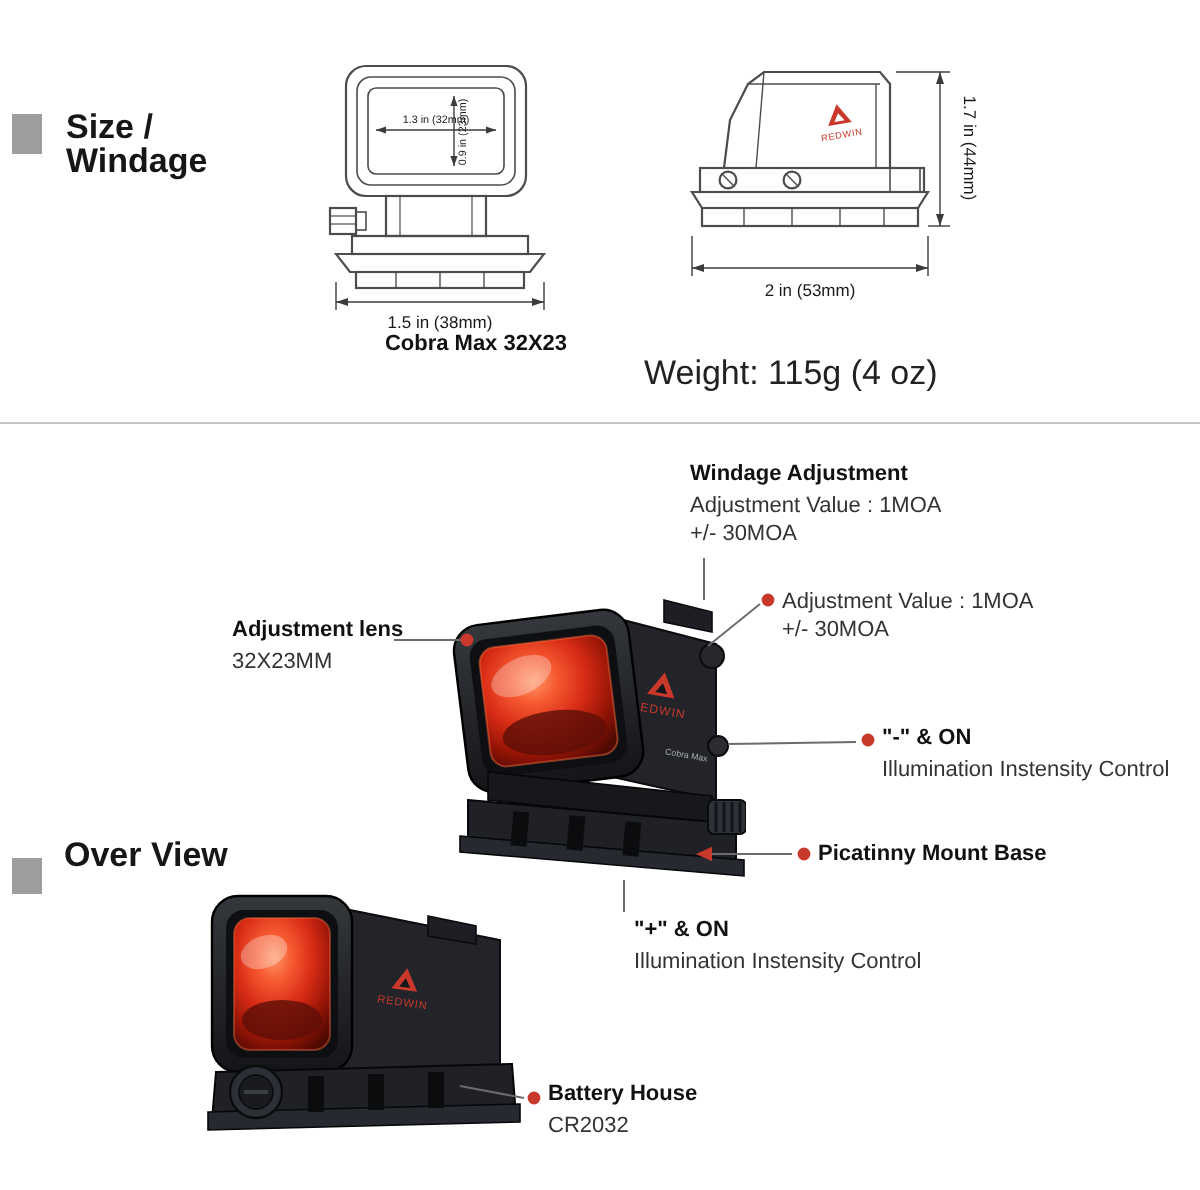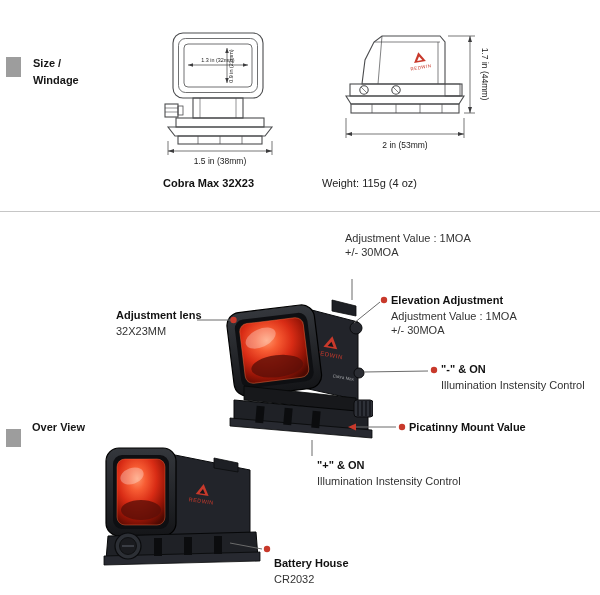--- a/index.html
+++ b/index.html
@@ -1,22 +1,22 @@
 <!DOCTYPE html>
 <html><head>
 <meta charset="utf-8">
 <style>
   html,body{margin:0;padding:0;background:#fff;}
   body{width:600px;height:595px;position:relative;overflow:hidden;
        font-family:"Liberation Sans", sans-serif;color:#222;}
   .abs{position:absolute;}
   .section-bar{width:15px;height:20px;background:#9d9d9d;}
-  .section-label{font-weight:bold;font-size:11px;line-height:17px;color:#161616;}
+  .section-label{font-weight:bold;font-size:17px;line-height:17px;color:#161616;}
   .model-name{font-weight:bold;font-size:11px;color:#111;}
-  .weight-text{font-size:11px;color:#222;}
+  .weight-text{font-size:17px;color:#222;}
   .divider{height:1px;background:#c6c6c6;}
   .callout .co-title{font-weight:bold;font-size:11px;color:#111;margin-bottom:3px;white-space:nowrap;}
   .callout .co-line{font-size:11px;color:#333;line-height:14px;white-space:nowrap;}
   svg{display:block;}
 </style>
 </head>
 <body>
 
 <div class="section-bar abs" style="left:6px;top:57px"></div>
 <div class="section-label abs" style="left:33px;top:55px">
@@ -94,21 +94,21 @@
     <line x1="34" y1="92" x2="34" y2="112"></line>
     <line x1="152" y1="92" x2="152" y2="112"></line>
     <line x1="34" y1="108" x2="152" y2="108"></line>
     <path d="M34,108 l6,-2 v4 z" fill="#3c3c3e" stroke="none"></path>
     <path d="M152,108 l-6,-2 v4 z" fill="#3c3c3e" stroke="none"></path>
   </g>
   <text x="170" y="48" font-size="8.5" fill="#1a1a1a" text-anchor="middle" transform="rotate(90 170 48)">1.7 in (44mm)</text>
   <text x="93" y="122" font-size="8.5" fill="#1a1a1a" text-anchor="middle">2 in (53mm)</text>
 </svg>
 
-<div class="model-name abs" style="left:163px;top:177px;width:150px;">Cobra Max 32X23</div>
+<div class="model-name abs" style="left:163px;top:166px;width:150px;text-align:center">Cobra Max 32X23</div>
 <div class="weight-text abs" style="left:322px;top:177px">Weight: 115g (4 oz)</div>
 
 <div class="divider abs" style="left:0;top:211px;width:600px"></div>
 
 <div class="section-bar abs" style="left:6px;top:429px;height:18px"></div>
 <div class="section-label abs" style="left:32px;top:419px">Over View</div>
 
 <svg class="abs" style="left:218px;top:280px" width="155" height="165" viewBox="0 0 155 165">
   <defs>
     <radialGradient id="lensG1" cx="40%" cy="32%" r="80%">
@@ -219,45 +219,45 @@
     <polygon points="348,427 356,423.4 356,430.6"></polygon>
     <circle cx="233.5" cy="320" r="3.2"></circle>
     <circle cx="384" cy="300" r="3.2"></circle>
     <circle cx="434" cy="370" r="3.2"></circle>
     <circle cx="402" cy="427" r="3.2"></circle>
     <circle cx="267" cy="549" r="3.2"></circle>
   </g>
 </svg>
 
 <div class="callout abs" style="left:345px;top:231px">
+  <div class="co-title">Windage Adjustment</div>
   <div class="co-line">Adjustment Value : 1MOA</div>
   <div class="co-line">+/- 30MOA</div>
 </div>
 
 <div class="callout abs" style="left:391px;top:294px">
-  <div class="co-title">Elevation Adjustment</div>
   <div class="co-line">Adjustment Value : 1MOA</div>
   <div class="co-line">+/- 30MOA</div>
 </div>
 
 <div class="callout abs" style="left:116px;top:309px">
   <div class="co-title">Adjustment lens</div>
   <div class="co-line">32X23MM</div>
 </div>
 
 <div class="callout abs" style="left:441px;top:363px">
   <div class="co-title">"-" &amp; ON</div>
   <div class="co-line">Illumination Instensity Control</div>
 </div>
 
 <div class="callout abs" style="left:409px;top:421px">
-  <div class="co-title">Picatinny Mount Value</div>
+  <div class="co-title">Picatinny Mount Base</div>
 </div>
 
 <div class="callout abs" style="left:317px;top:459px">
   <div class="co-title">"+" &amp; ON</div>
   <div class="co-line">Illumination Instensity Control</div>
 </div>
 
-<div class="callout abs" style="left:274px;top:557px">
+<div class="callout abs" style="left:274px;top:541px">
   <div class="co-title">Battery House</div>
   <div class="co-line">CR2032</div>
 </div>
 
 </body></html>

